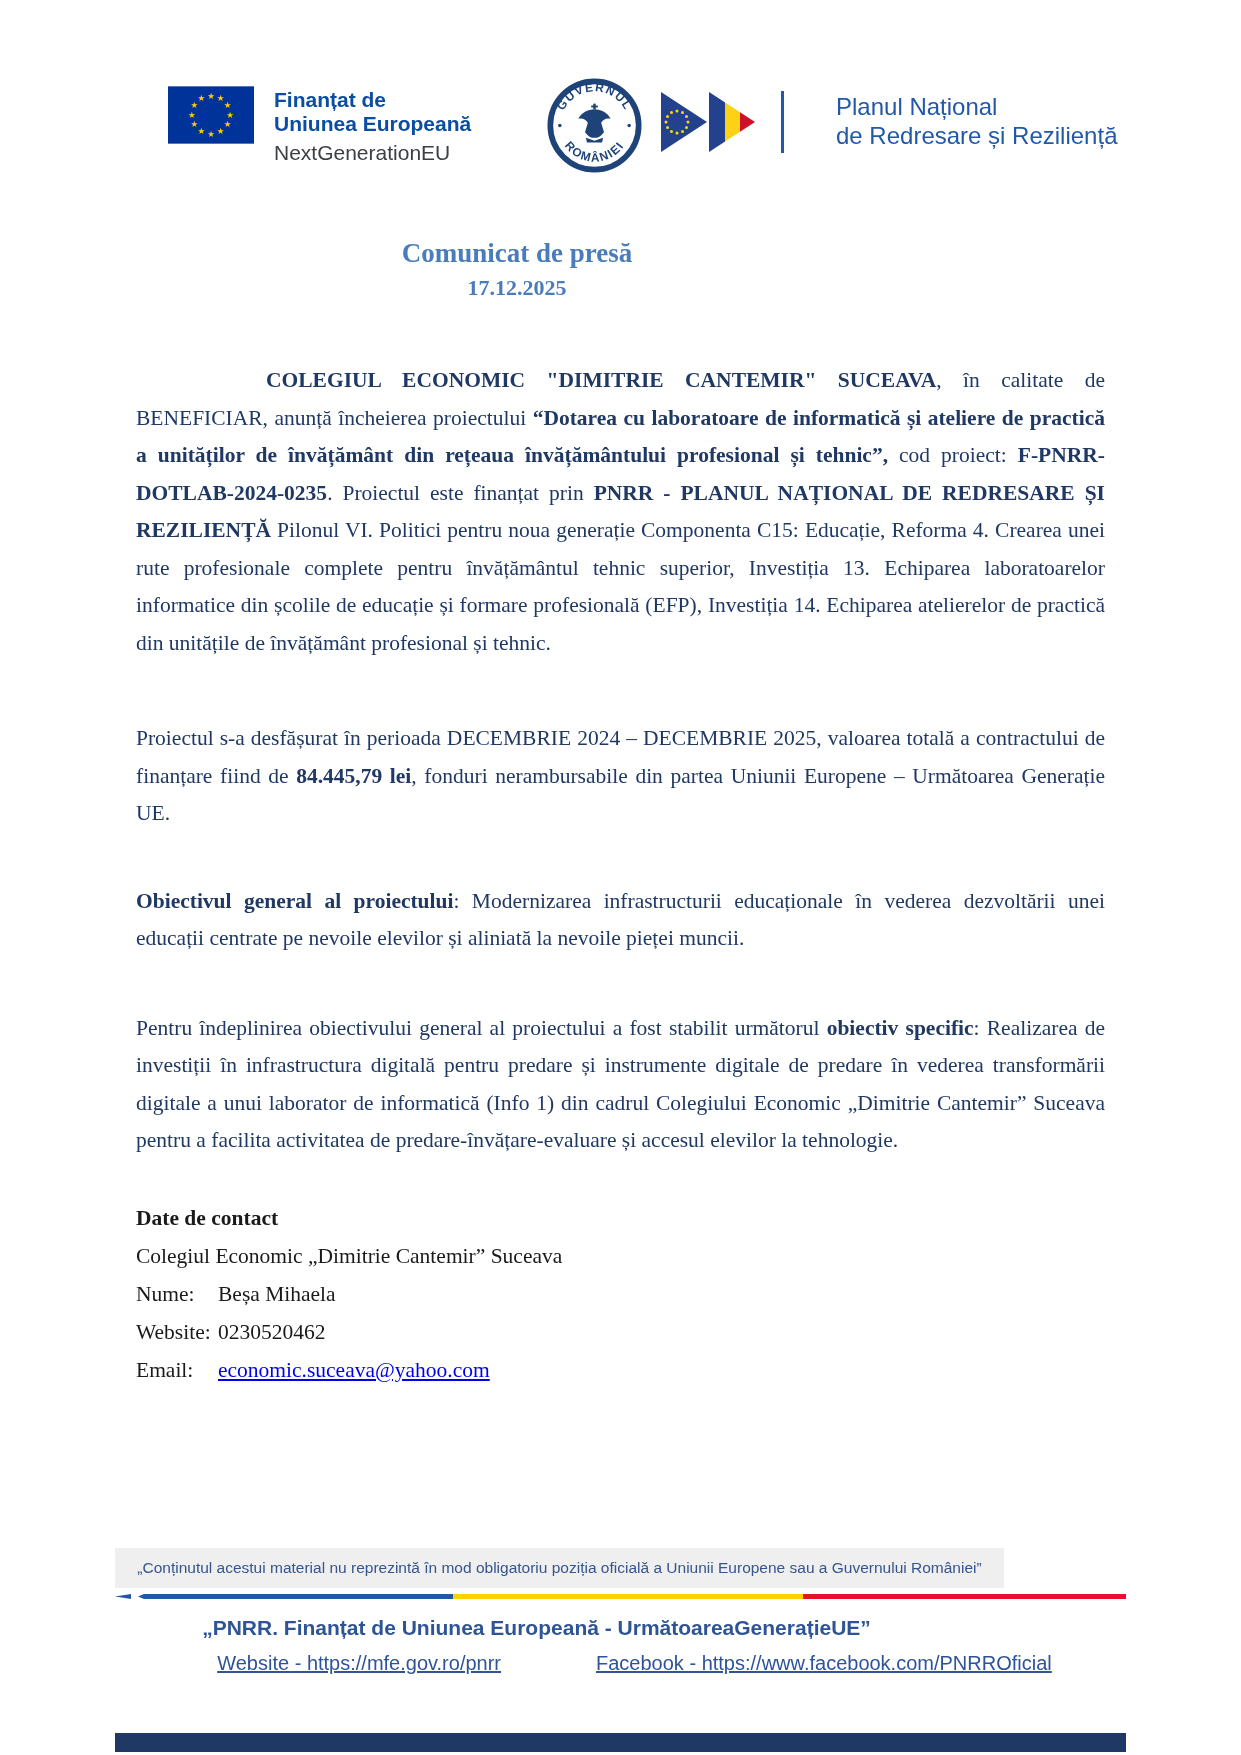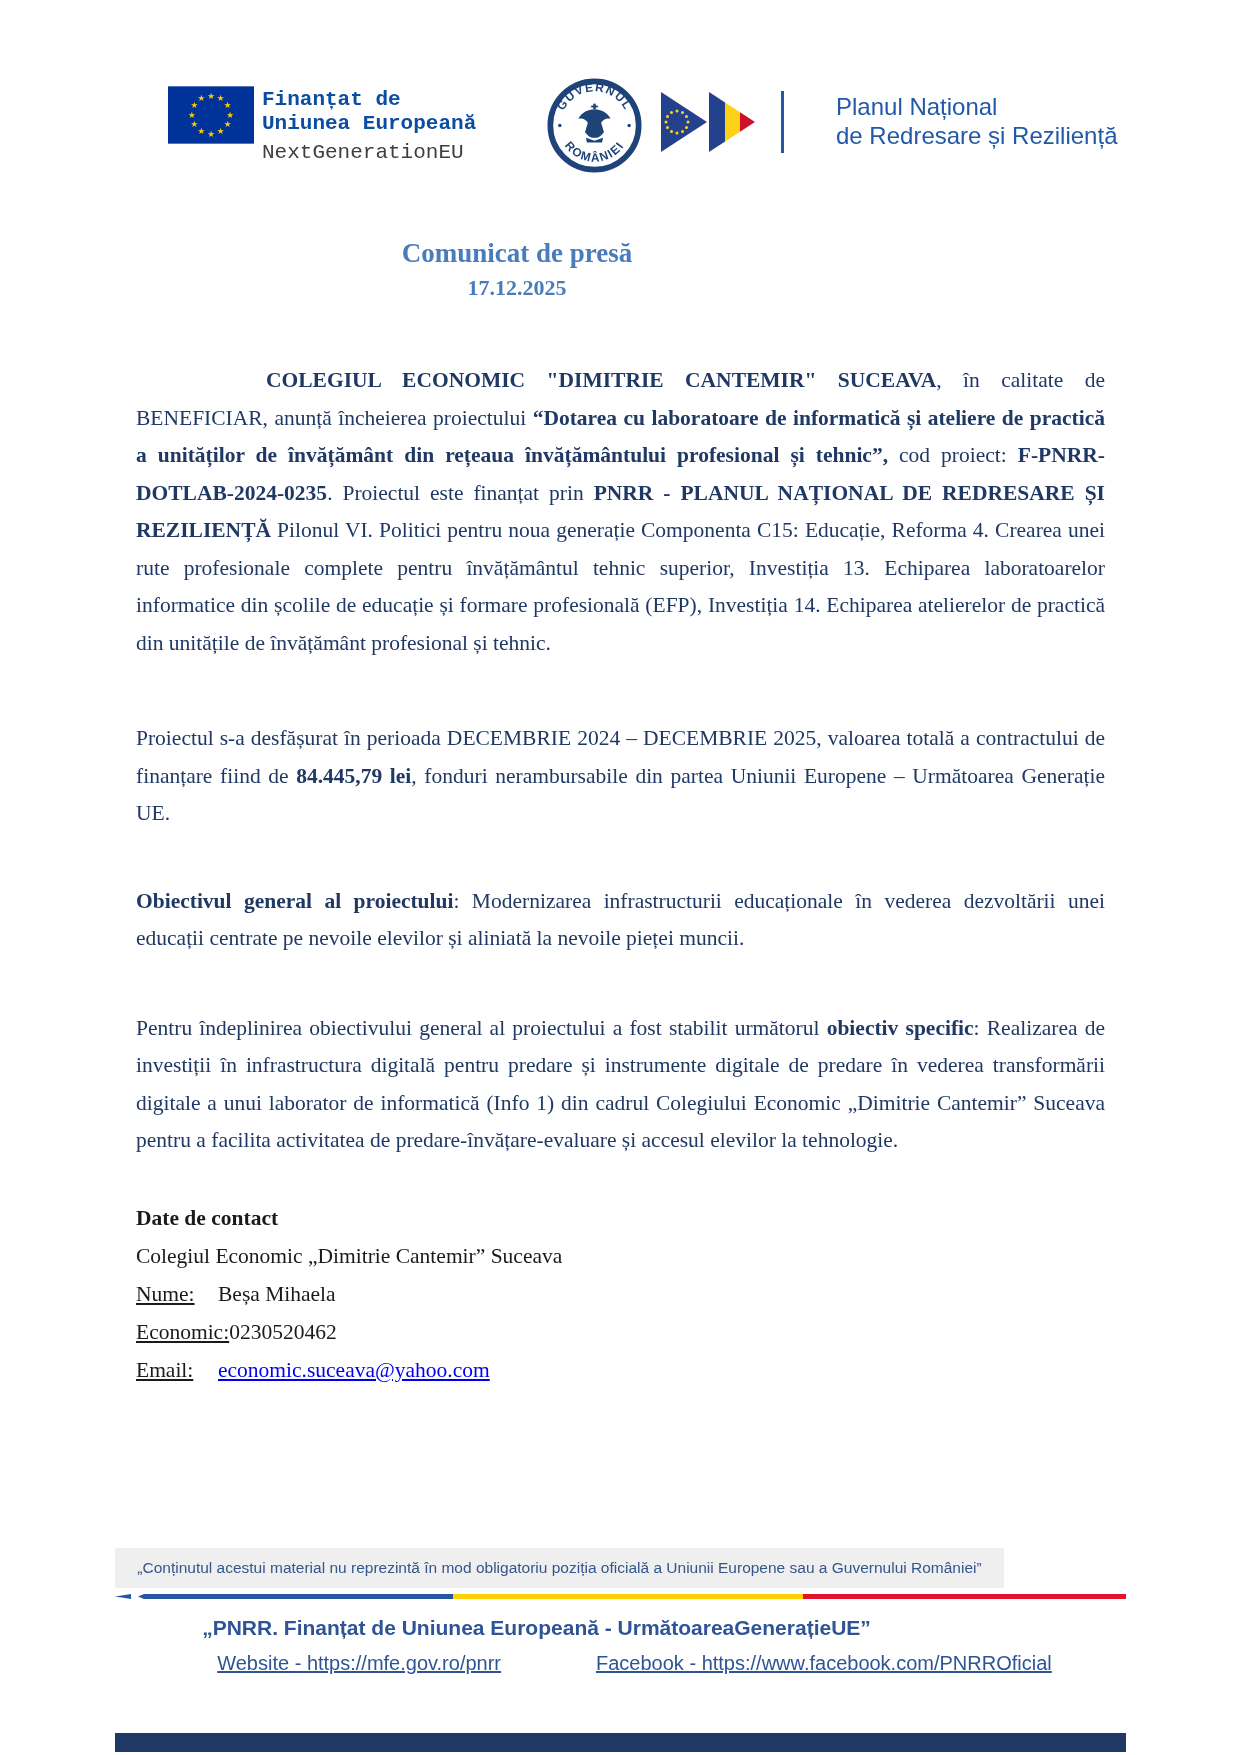--- a/index.html
+++ b/index.html
@@ -10,21 +10,21 @@
     margin:0 auto;
     background:#ffffff;
     font-family:"Liberation Serif","DejaVu Serif",serif;
     overflow:hidden;
   }
 
   
   .logos { position:absolute; top:78px; left:0; width:1241px; height:100px; }
   .eu-logo { position:absolute; left:168px; top:8px; display:flex; align-items:flex-start; }
   .eu-flag { width:86px; height:58px; display:block; }
-  .eu-logo-text { margin-left:8px; font-family:Liberation Mono, monospace; line-height:1.12; padding-top:2px; }
+  .eu-logo-text { margin-left:20px; font-family:Liberation Sans, sans-serif; line-height:1.12; padding-top:2px; }
   .eu-logo-text .l1, .eu-logo-text .l2 { font-size:21px; font-weight:bold; color:#0b4da2; }
   .eu-logo-text .l3 { font-size:21px; color:#3c4043; margin-top:6px; }
 
   .gov-seal { position:absolute; left:547px; top:0px; width:95px; height:95px; }
 
   .pnrr-logo { position:absolute; left:645px; top:12px; display:flex; align-items:center; }
   .pnrr-triangles { width:128px; height:64px; display:block; }
   .pnrr-sep { width:3px; height:62px; background:#2158a8; margin:0 12px 0 8px; }
   .pnrr-text { font-family:"Liberation Sans","DejaVu Sans",sans-serif; font-size:24px; color:#2158a8; line-height:1.2;margin-left:40px; }
 
@@ -41,21 +41,21 @@
   }
   .body-text b { font-weight:bold; }
   .p1 { text-indent:130px; }
   .p2 { margin-top:58px; }
   .p3 { margin-top:50px; }
   .p4 { margin-top:52px; }
 
   
   .contact { margin-top:39px; color:#1a1a1a; font-size:21.5px; line-height:38px; text-align:left; }
   .contact .heading { font-weight:bold; }
-  .contact .lbl { display:inline-block; min-width:82px;text-decoration:underline; }
+  .contact .lbl { display:inline-block; min-width:82px; }
   .contact a.email { color:#0000ee; text-decoration:underline; }
 
   
   .disclaimer-band {
     position:absolute; left:115px; top:1548px; width:889px; height:40px;
     background:#efefef; display:flex; align-items:center; justify-content:center;
     font-family:"Liberation Sans","DejaVu Sans",sans-serif;
     font-size:15.5px; color:#35558d;
   }
   .tricolor { position:absolute; left:115px; top:1594px; width:1011px; height:5px; display:flex; align-items:center; }
@@ -181,21 +181,21 @@
     <p class="p2"><span>Proiectul s-a desfășurat în perioada  DECEMBRIE 2024 – DECEMBRIE 2025, valoarea totală a contractului de finanțare fiind de  </span><b>84.445,79 lei</b><span>, fonduri  nerambursabile din partea Uniunii Europene – Următoarea Generație UE.</span></p>
 
     <p class="p3"><b>Obiectivul general al  proiectului</b><span>:  Modernizarea infrastructurii educaționale în vederea dezvoltării unei educații centrate pe nevoile elevilor și aliniată la nevoile pieței muncii.</span></p>
 
     <p class="p4"><span>Pentru îndeplinirea obiectivului general al proiectului a fost stabilit următorul </span><b>obiectiv specific</b><span>: Realizarea de investiții în infrastructura digitală pentru predare și instrumente digitale de predare în vederea transformării digitale a unui laborator de informatică (Info 1) din cadrul Colegiului Economic „Dimitrie Cantemir” Suceava pentru a facilita activitatea de predare-învățare-evaluare și accesul elevilor la tehnologie.</span></p>
 
     <div class="contact">
       <div class="heading">Date de contact</div>
       <div>Colegiul Economic „Dimitrie Cantemir” Suceava</div>
       <div><span class="lbl">Nume:</span><span>Beșa Mihaela</span></div>
-      <div><span class="lbl">Economic:</span><span>0230520462</span></div>
+      <div><span class="lbl">Website:</span><span>0230520462</span></div>
       <div><span class="lbl">Email:</span><a class="email" href="#">economic.suceava@yahoo.com</a></div>
     </div>
   </div>
 
   <div class="disclaimer-band">
     <span>„Conținutul acestui material nu reprezintă în mod obligatoriu poziția oficială a Uniunii Europene sau a Guvernului României”</span>
   </div>
 
   <div class="tricolor">
     <div class="tri-marker"></div>

